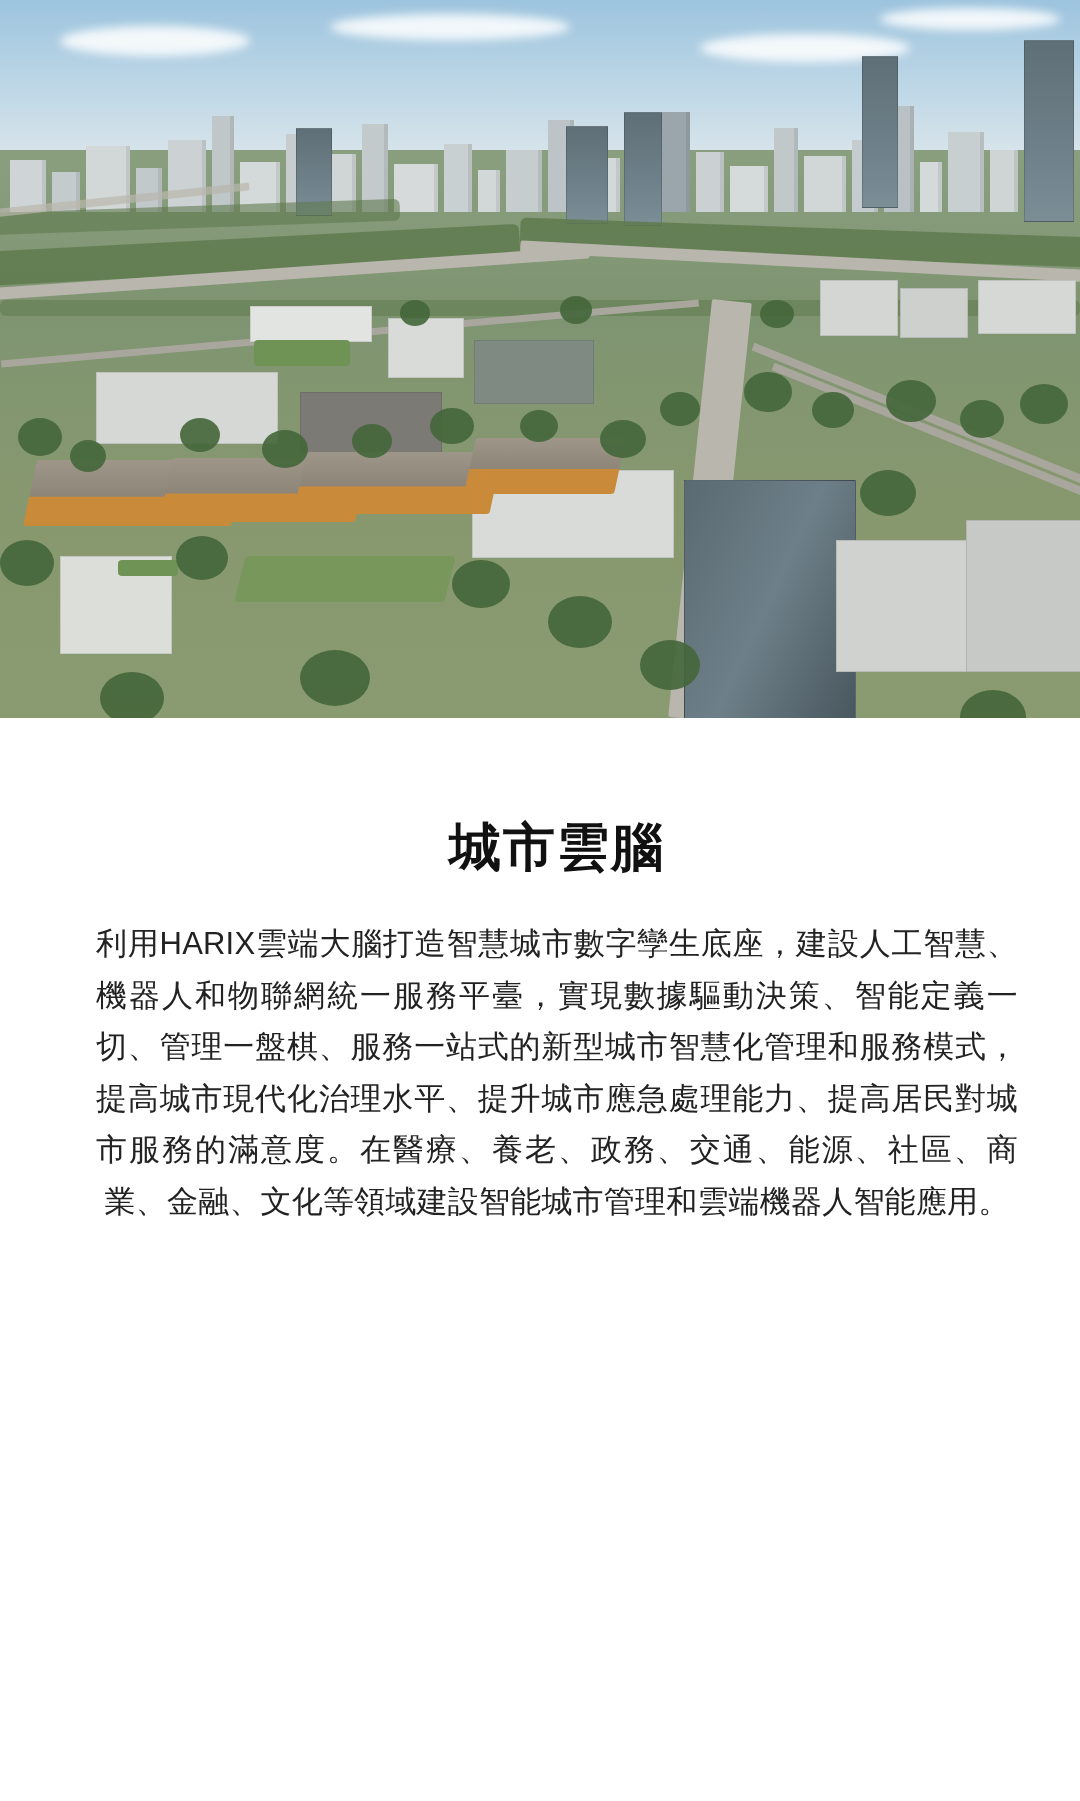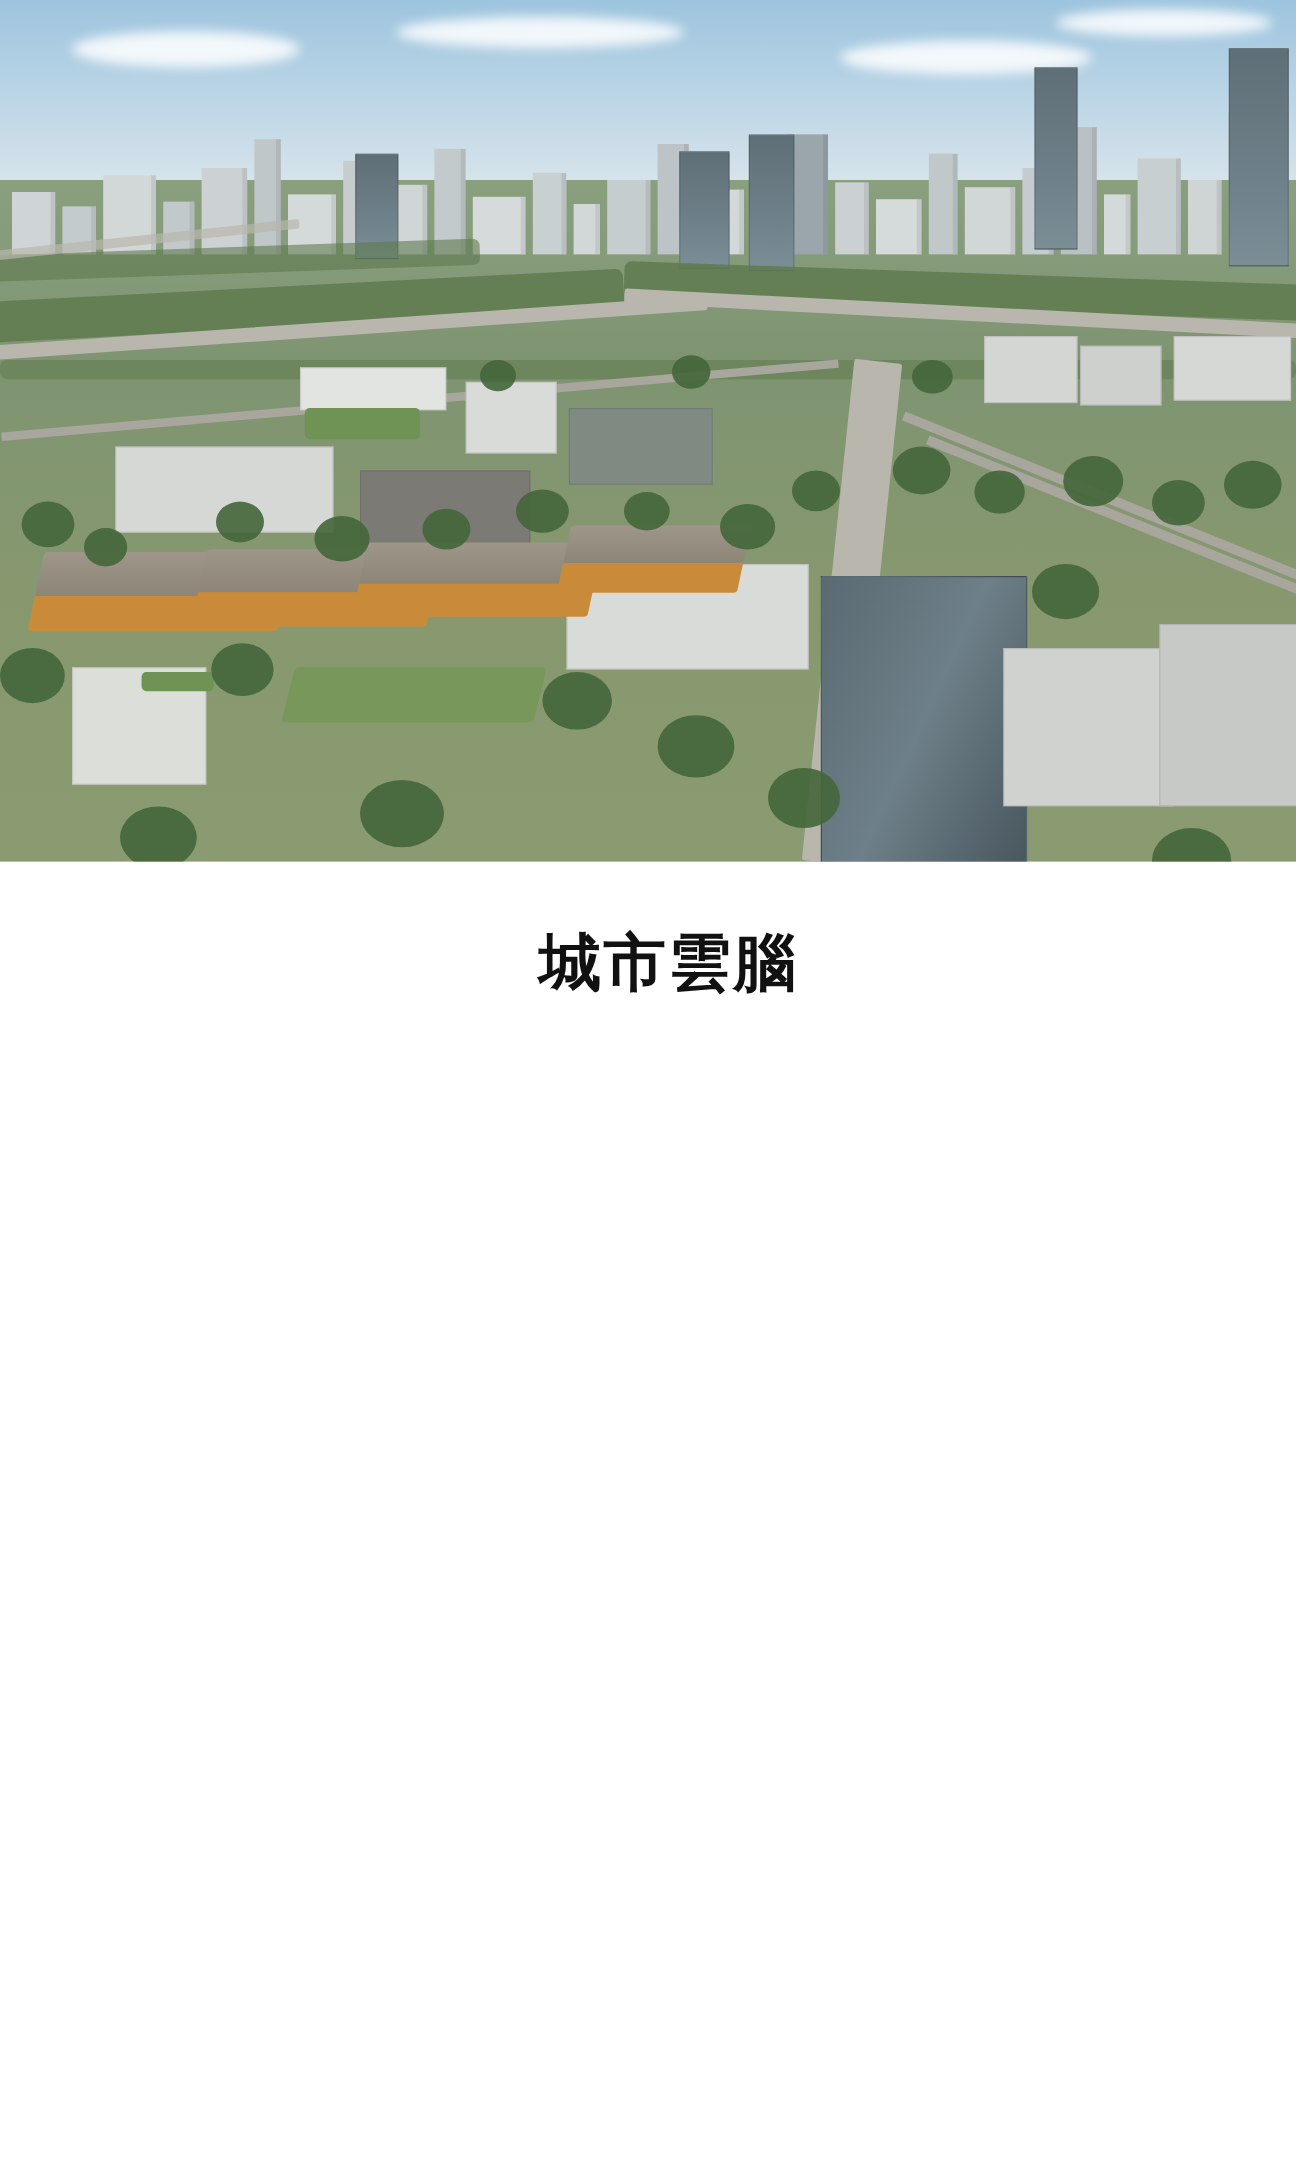--- a/index.html
+++ b/index.html
@@ -114,20 +114,21 @@
   .roofgreen {
     position: absolute;
     background: #6f9355;
     border-radius: 4px;
   }
 
   
   .content {
     padding: 54px 62px 0 96px;
     box-sizing: border-box;
+    margin-top: 44px;
   }
   .title {
     font-size: 52px;
     font-weight: 700;
     text-align: center;
     letter-spacing: 2px;
     color: #111111;
     margin: 0 0 40px 0;
     line-height: 1.2;
   }
@@ -260,15 +261,16 @@
     <div class="tree" style="left:100px; top:672px; width:64px; height:52px;"></div>
     <div class="tree" style="left:860px; top:470px; width:56px; height:46px;"></div>
     <div class="tree" style="left:960px; top:690px; width:66px; height:54px;"></div>
     <div class="tree" style="left:400px; top:300px; width:30px; height:26px;"></div>
     <div class="tree" style="left:560px; top:296px; width:32px; height:28px;"></div>
     <div class="tree" style="left:760px; top:300px; width:34px; height:28px;"></div>
   </div>
 
   <div class="content">
     <h1 class="title">城市雲腦</h1>
+    <p class="body-text">利用HARIX雲端大腦打造智慧城市數字孿生底座，建設人工智慧、機器人和物聯網統一服務平臺，實現數據驅動決策、智能定義一切、管理一盤棋、服務一站式的新型城市智慧化管理和服務模式，提高城市現代化治理水平、提升城市應急處理能力、提高居民對城市服務的滿意度。在醫療、養老、政務、交通、能源、社區、商業、金融、文化等領域建設智能城市管理和雲端機器人智能應用。</p>
   </div>
 
 </div>
 
 </body></html>

